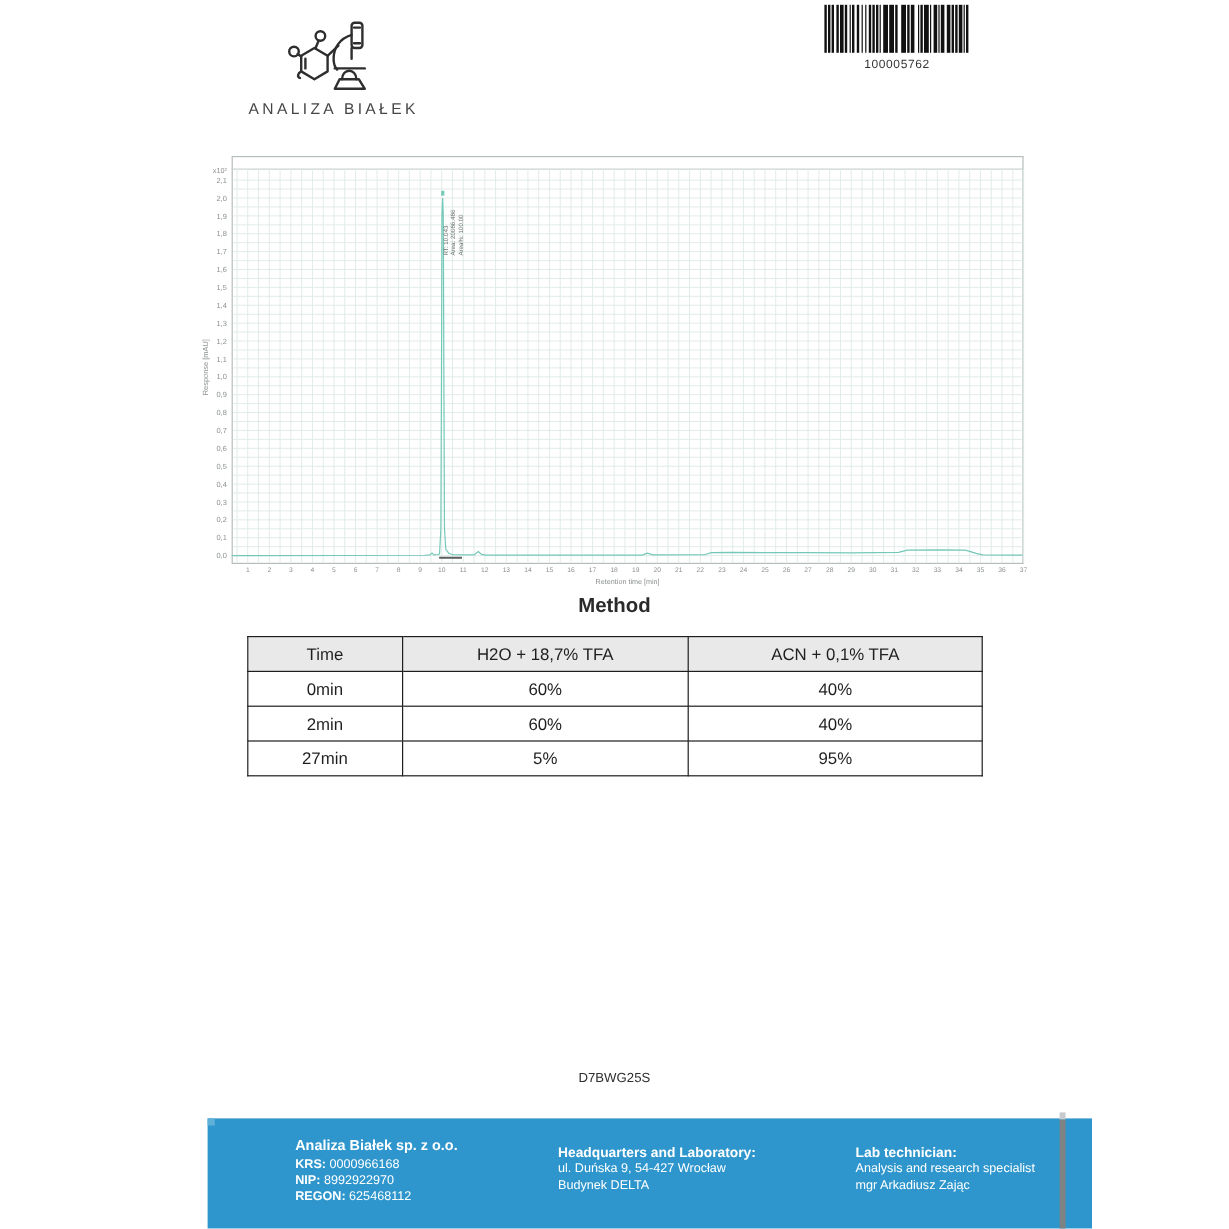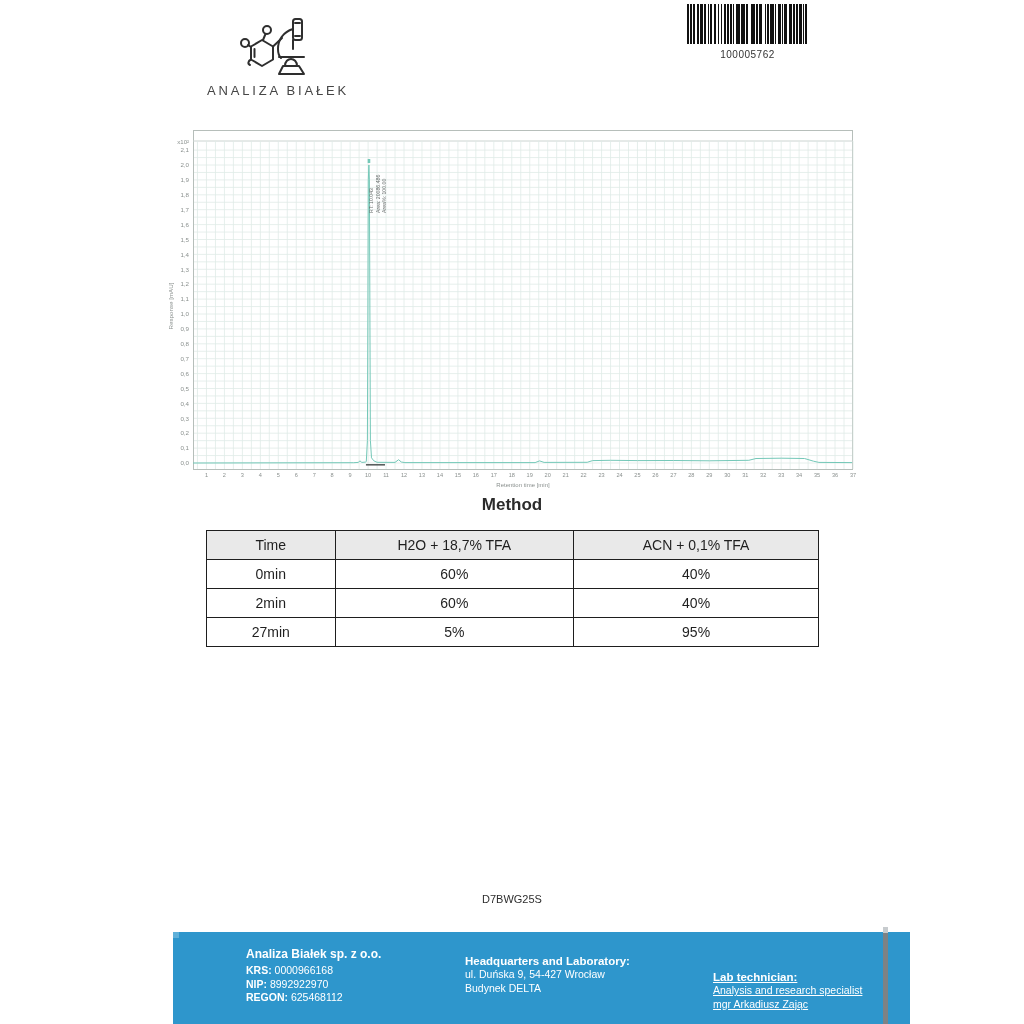--- a/index.html
+++ b/index.html
@@ -31,21 +31,21 @@
   
   .password-block{position:absolute;left:0;top:884px;width:1024px;text-align:center;}
   .password-label{font-size:12px;font-weight:bold;color:#262626;}
   .password-value{font-size:11px;color:#2e2e2e;margin-top:9px;}
   
   .footer{position:absolute;left:145px;top:932px;width:737px;height:92px;background:#2e96cc;color:#fff;margin-left:28px;}
   .footer .notch{position:absolute;left:0;top:0;width:6px;height:6px;background:#5fb0d9;}
   .f-col{position:absolute;font-size:10.5px;line-height:13.5px;}
   .f-col1{left:73px;top:15px;}
   .f-col2{left:292px;top:22px;}
-  .f-col3{left:540px;top:38px;text-decoration:underline;}
+  .f-col3{left:540px;top:22px;}
   .f-title{font-weight:bold;font-size:11.5px;line-height:14px;}
   .f-name{font-weight:bold;font-size:12px;line-height:15px;margin-bottom:2px;}
   .f-line b{font-weight:bold;}
   
   .scrollbar{position:absolute;left:883px;top:927px;width:5px;height:97px;}
   .scrollbar .thumb{width:5px;height:6px;background:#c7cbce;}
   .scrollbar .track{width:5px;height:91px;background:#7d8285;}
 </style>
 </head>
 <body>

